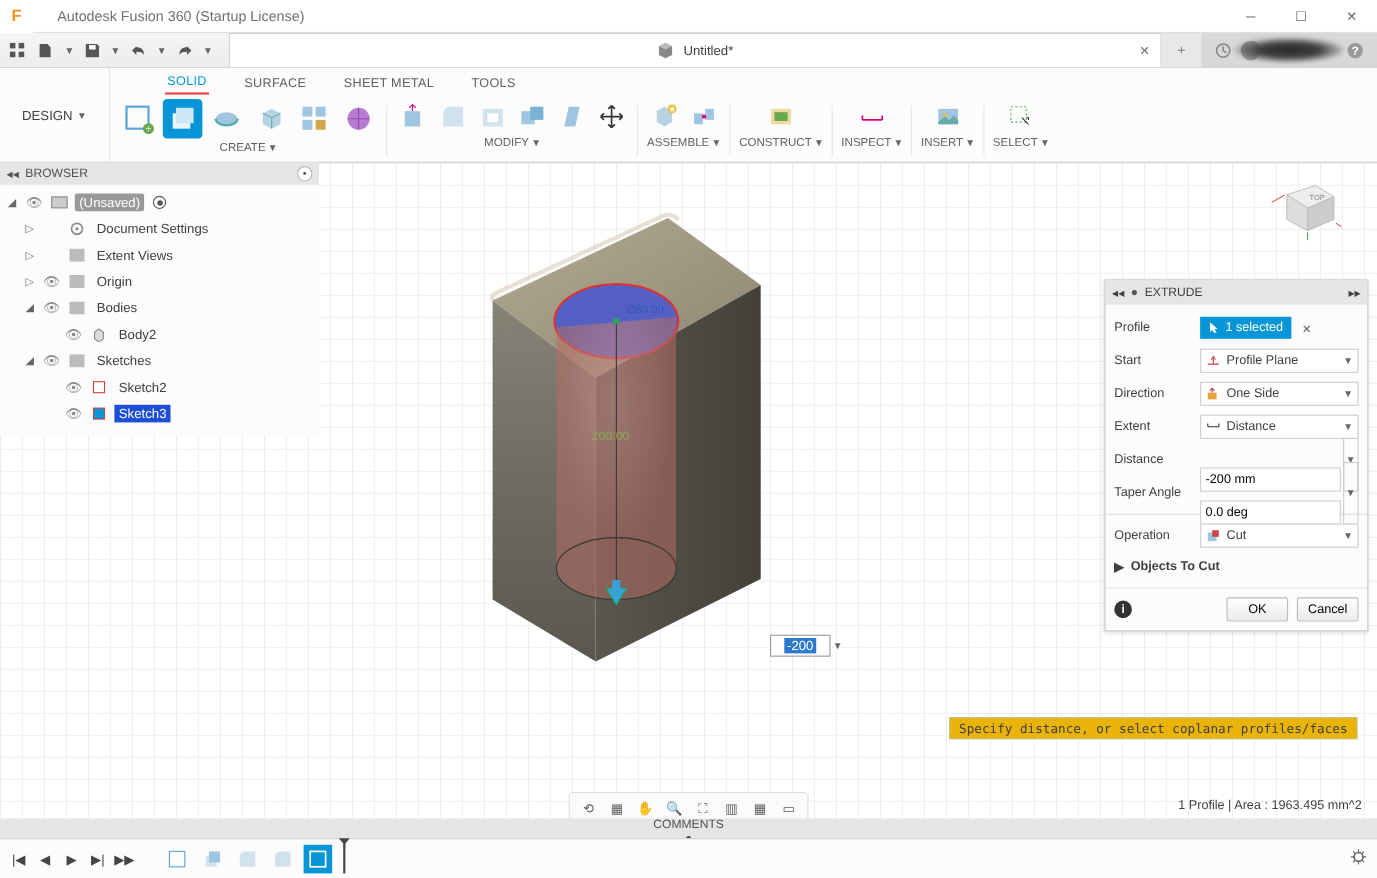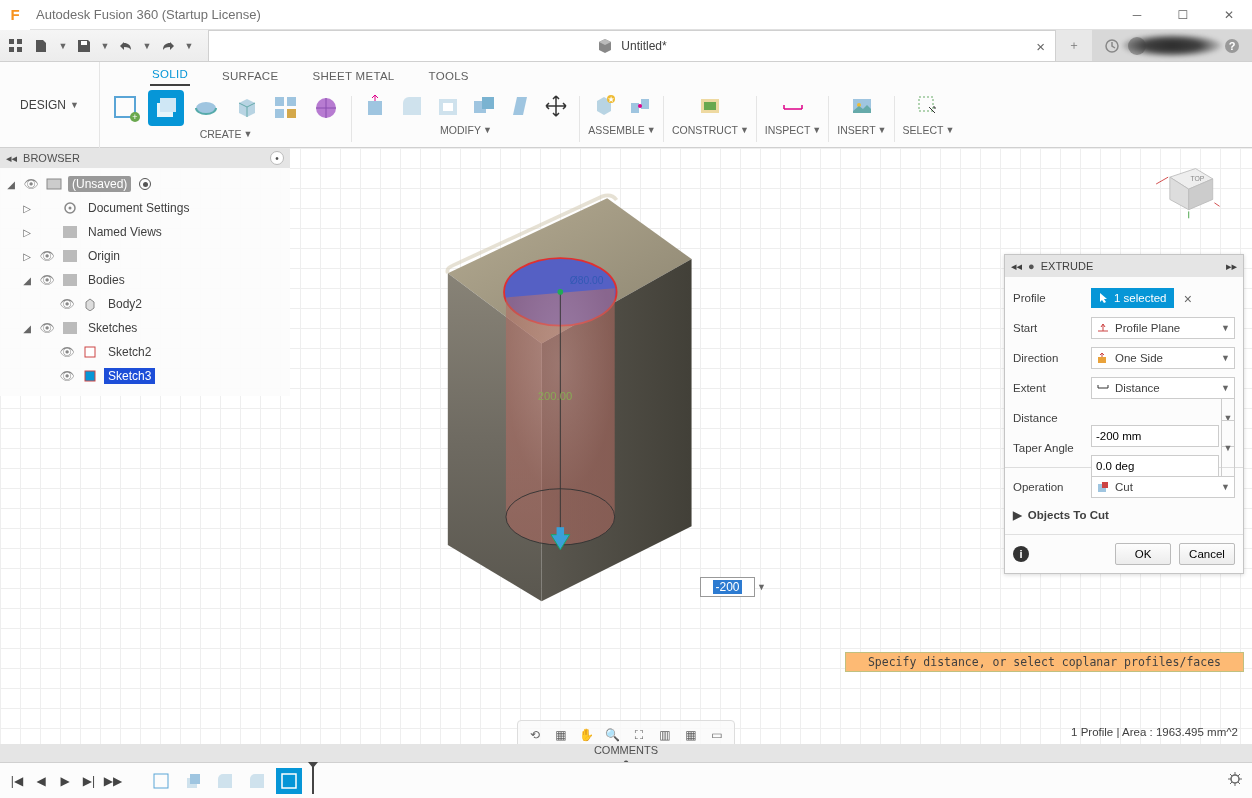--- a/index.html
+++ b/index.html
@@ -1,21 +1,21 @@
 <!DOCTYPE html>
 <html><head>
 <meta charset="utf-8">
 <style>
 * { box-sizing: border-box; margin: 0; padding: 0; font-family: "Segoe UI", Arial, sans-serif; }
 body { width: 1252px; height: 798px; background: #fff; overflow: hidden; font-size: 12px; color: #404040; position: relative; }
 
 
 .titlebar { height: 30px; display: flex; align-items: center; border-bottom: 1px solid #e0e0e0; }
 .titlebar .app-icon { width: 30px; height: 30px; display:flex; align-items:center; justify-content:center; background:#fff; color:#f7931e; font-weight:bold; font-size:15px;}
-.titlebar .title { flex:1; padding-left:6px; color:#707070; font-size:13px;}
+.titlebar .title { flex:1; padding-left:6px; color:#707070; font-size:13px;margin-left:16px;}
 .titlebar .winbtns { display:flex; }
 .titlebar .winbtn { width:46px; height:30px; display:flex; align-items:center; justify-content:center; color:#666; }
 
 
 .qat-row { height:32px; background:linear-gradient(#f5f5f5,#ececec); border-bottom:1px solid #d0d0d0; display:flex; align-items:stretch; }
 .qat { display:flex; align-items:center; padding:0 4px; gap:2px;}
 .qat .qbtn { width:24px; height:24px; display:flex; align-items:center; justify-content:center; color:#555; border-radius:3px;}
 .qat .qbtn.car { width:14px; }
 .tab-area { flex:1; display:flex; align-items:stretch; margin-left:8px;}
 .doc-tab { flex:1; background:#fff; border:1px solid #d0d0d0; border-bottom:none; display:flex; align-items:center; justify-content:center; gap:8px; position:relative;}
@@ -24,21 +24,21 @@
 .user-area { display:flex; align-items:center; gap:8px; padding:0 12px; color:#888; background:#d8d8d8; min-width:160px; position:relative;}
 .user-area .avatar{ width:18px;height:18px;border-radius:50%;background:#999;}
 .user-area .smudge { position:absolute; left:30px; right:30px; top:4px; bottom:4px; background:radial-gradient(ellipse at center, #2a2a2a 0%, #404040 40%, rgba(0,0,0,0) 75%); filter:blur(2px); border-radius:50%;}
 
 
 .ribbon { height:86px; border-bottom:1px solid #d0d0d0; display:flex; align-items:flex-start; background:#fcfcfc; }
 .design-btn { width:100px; height:86px; display:flex; align-items:center; justify-content:center; gap:4px; border-right:1px solid #e5e5e5; font-size:12px; color:#404040;}
 .ribbon-main { flex:1; display:flex; flex-direction:column;}
 .rtabs { height:24px; display:flex; gap:30px; padding-left:50px; align-items:flex-end;}
 .rtab { font-size:11.5px; color:#606060; padding:4px 2px; letter-spacing:0.3px; }
-.rtab.active { color:#0696d7; border-bottom:2px solid #404040;}
+.rtab.active { color:#0696d7; border-bottom:2px solid #ef4444;}
 .rtools { flex:1; display:flex; align-items:flex-start; padding-top:4px;}
 .rgroup { display:flex; flex-direction:column; align-items:center; padding:0 8px; position:relative; height:58px;}
 .rgroup.sep::after{ content:""; position:absolute; right:0; top:6px; bottom:6px; width:1px; background:#e5e5e5;}
 .rgroup .icons { display:flex; gap:4px; align-items:center;}
 .tool { width:36px; height:36px; border-radius:4px; display:flex; align-items:center; justify-content:center;}
 .tool.sm { width:32px; height:32px;}
 .tool.active { background:#0696d7;}
 .tool svg { display:block;}
 .glabel { font-size:10.5px; color:#606060; margin-top:2px; display:flex; gap:2px; align-items:center;}
 .caret { font-size:9px; color:#666;}
@@ -60,21 +60,21 @@
 .indent1 { padding-left:20px;} .indent2{ padding-left:40px;}
 
 
 .canvas { position:absolute; left:0; top:148px; right:0; bottom:54px; background:#fff;
   background-image: linear-gradient(#eee 1px, transparent 1px), linear-gradient(90deg, #eee 1px, transparent 1px);
   background-size: 20px 20px; z-index:-1;}
 .model { position:absolute; left:410px; top:170px; width:310px; height:450px; pointer-events:none;}
 .viewcube { position:absolute; right:30px; top:160px; width:70px; height:60px; pointer-events:none;}
 .inplace-input { position:absolute; left:700px; top:577px; display:flex; align-items:center; gap:2px;}
 .inplace-input .sel{ background:#2d7bd1; color:#fff; padding:0 2px;}
-.hint { position:absolute; right:8px; top:652px; background:#fdba74; border:1px solid #c0c080; padding:2px 22px; font-family:monospace; font-size:11.5px;}
+.hint { position:absolute; right:18px; top:652px; background:#eab308; border:1px solid #c0c080; padding:2px 8px; font-family:monospace; font-size:11.5px;}
 
 
 .props { position:absolute; right:8px; top:254px; width:240px; background:#fcfcfc; border:1px solid #c5c5c5; box-shadow:0 1px 4px rgba(0,0,0,0.15);}
 .props-hdr { height:22px; background:#e5e5e5; display:flex; align-items:center; padding:0 6px; font-size:11px; color:#404040; gap:6px;}
 .props-hdr .ico{ color:#555;}
 .props-hdr .spacer{flex:1;}
 .props-body { padding:6px 8px;}
 .prow { display:flex; align-items:center; height:30px; gap:6px;}
 .prow .k { width:72px; font-size:11.5px; color:#404040;}
 .prow .v { flex:1; }
@@ -473,21 +473,21 @@
         <span class="lbl">Document Settings</span>
       </div>
     <div class="trow indent1">
         <span class="tw">▷</span>
         <span class="eye"></span>
         <span class="ico">
           <svg width="14" height="12">
             <rect width="14" height="12" fill="#bbb"></rect>
           </svg>
         </span>
-        <span class="lbl">Named Views</span>
+        <span class="lbl">Extent Views</span>
       </div>
     <div class="trow indent1">
         <span class="tw">▷</span>
         <span class="eye">👁</span>
         <span class="ico">
           <svg width="14" height="12">
             <rect width="14" height="12" fill="#bbb"></rect>
           </svg>
         </span>
         <span class="lbl">Origin</span>

